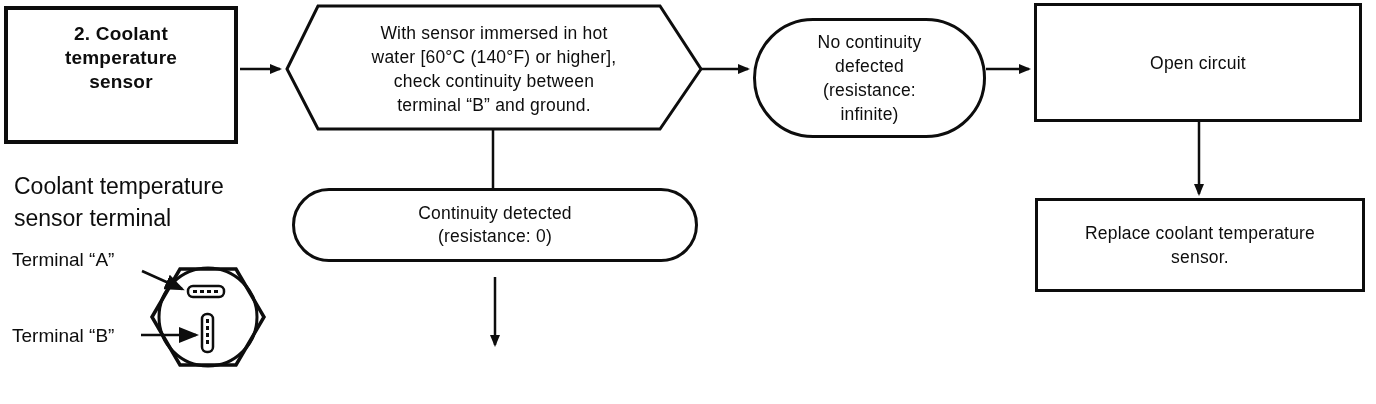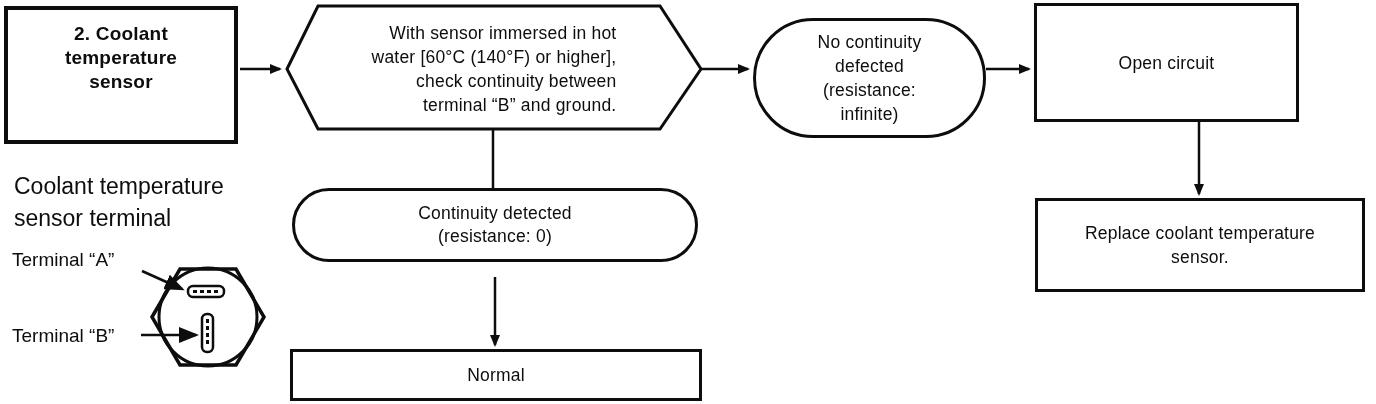--- a/index.html
+++ b/index.html
@@ -40,30 +40,30 @@
     align-items: flex-start;
     padding-top: 12px;
     font-weight: bold;
     font-size: 19px;
     line-height: 24px;
   }
   .node-check-text {
     position: absolute;
     left: 287px; top: 6px; width: 414px; height: 126px;
     display: flex; align-items: center; justify-content: center;
-    text-align: right;
+    text-align: center;
     z-index: 1;
     font-size: 17.5px; line-height: 24px; letter-spacing: 0.2px;
   }
   .node-no-continuity {
     left: 753px; top: 18px; width: 233px; height: 120px;
     border-radius: 60px;
   }
   .node-open-circuit {
-    left: 1034px; top: 3px; width: 265px; height: 119px; text-align: right;
+    left: 1034px; top: 3px; width: 328px; height: 119px; text-align: right;
   }
   .node-replace {
     left: 1035px; top: 198px; width: 330px; height: 94px;
   }
   .node-continuity {
     left: 292px; top: 188px; width: 406px; height: 74px;
     border-radius: 37px;
     line-height: 23px;
   }
   .node-normal {
@@ -135,21 +135,20 @@
 infinite)</div>
 
   <div class="node node-open-circuit">Open circuit</div>
 
   <div class="node node-replace multiline">Replace coolant temperature
 sensor.</div>
 
   <div class="node node-continuity multiline">Continuity detected
 (resistance: 0)</div>
 
-  <div class="node node-normal">Normal</div>
 
   <div class="callout-caption multiline">Coolant temperature
 sensor terminal</div>
 
   <div class="callout-label label-terminal-a">Terminal “A”</div>
 
   <div class="callout-label label-terminal-b">Terminal “B”</div>
 
 </div>
 

